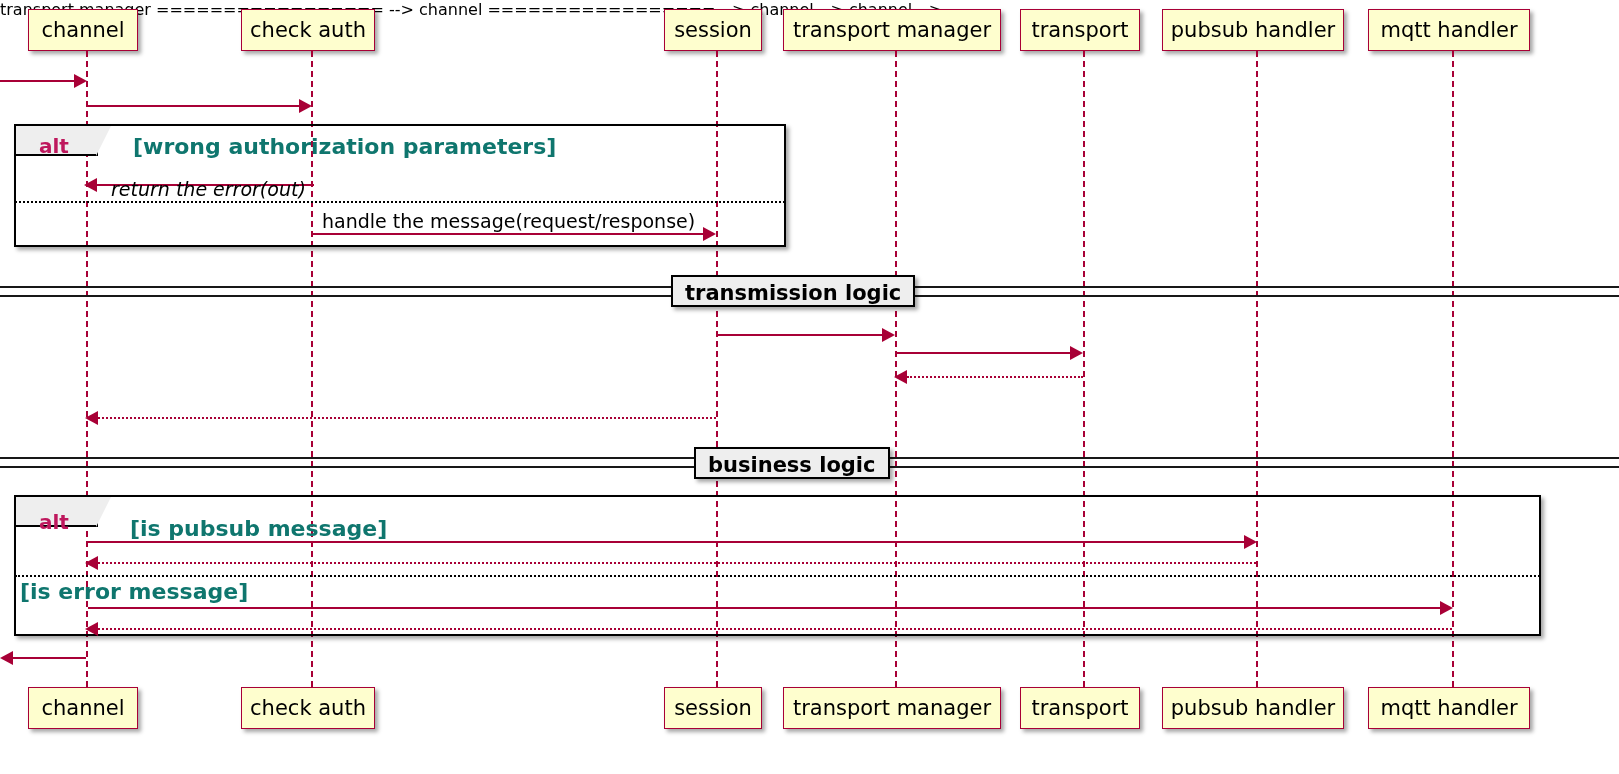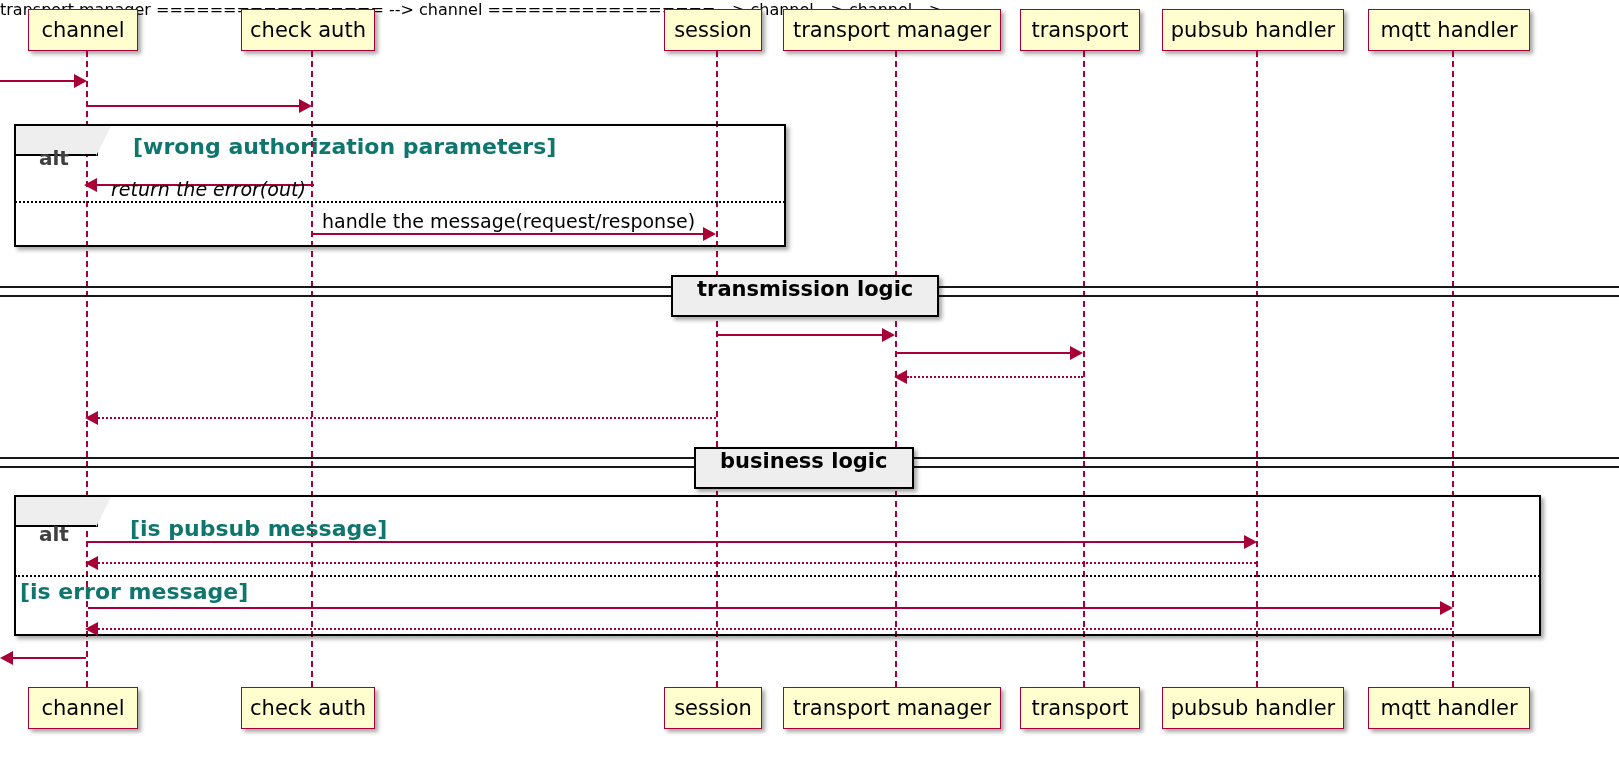--- a/index.html
+++ b/index.html
@@ -74,23 +74,22 @@
     position:absolute;
     right:-15px;top:0;
     width:0;height:0;
     border-top:30px solid #EEEEEE;
     border-right:15px solid transparent;
   }
   .group-type{
     position:absolute;
     font-size:20px;
     font-weight:bold;
-    color:#404040;
-    line-height:1;
-    margin-top:12px;
+    color:#be185d;
+    line-height:1;
   }
   .group-cond{
     position:absolute;
     font-size:22px;
     font-weight:bold;
     color:#0f766e;
     white-space:nowrap;
     line-height:1;
   }
   .group-divider{
@@ -106,25 +105,25 @@
     border-top:2px solid #181818;
   }
   .sep-box{
     position:absolute;
     background:#EEEEEE;
     border:2.5px solid #000;
     box-shadow:3px 3px 4px rgba(0,0,0,.35);
     font-size:21px;
     font-weight:bold;
     color:#000;
-    display:flex;align-items:flex-start;justify-content:center;
-    white-space:nowrap;
-    box-sizing:border-box;
-    height:42px;
-    padding:0 24px;
+    display:flex;align-items:flex-end;justify-content:center;
+    white-space:nowrap;
+    box-sizing:border-box;
+    height:32px;
+    padding:0 12px;
   }
 </style>
 </head>
 <body>
 
 <div id="canvas">
 
   
   <div class="participant" style="left:28px;top:9px;width:110px;">
     <span>channel</span>

